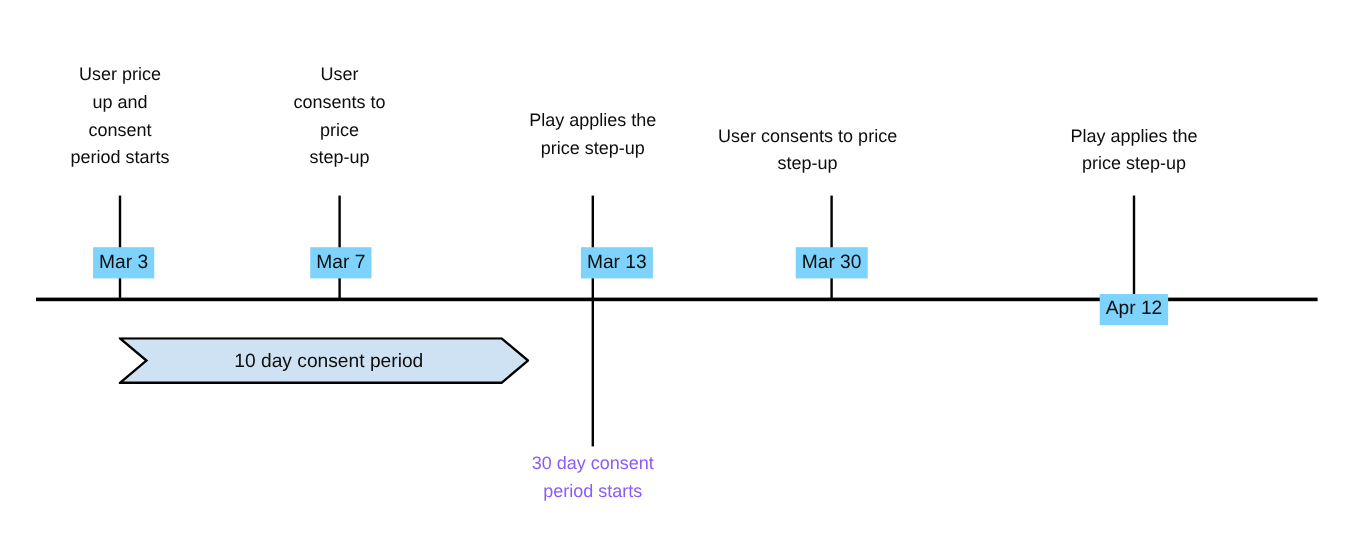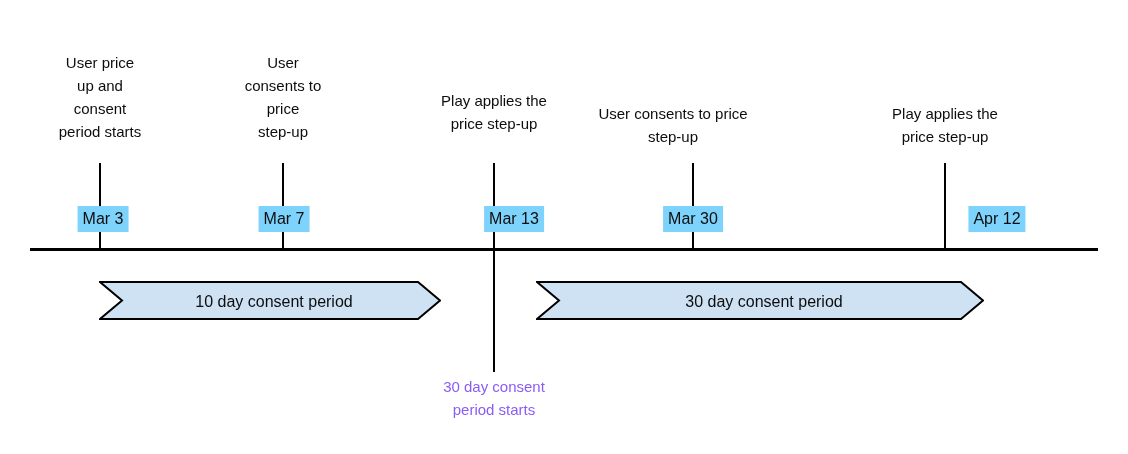--- a/index.html
+++ b/index.html
@@ -65,21 +65,21 @@
     font-size: 16px;
     line-height: 24px;
     padding: 1px 5px;
     white-space: nowrap;
     color: #0d0d0d;
   }
   .dt-1 { left: 103px; }
   .dt-2 { left: 284px; }
   .dt-3 { left: 494px; margin-left: 20px; }
   .dt-4 { left: 693px; }
-  .dt-5 { left: 997px; }
+  .dt-5 { left: 945px; margin-top: 39px; }
 
   
   .ext-line {
     position: absolute;
     left: 493px;
     top: 250px;
     width: 2px;
     height: 122px;
     background: #000000;
   }
@@ -157,23 +157,17 @@
   <div class="date dt-4">Mar 30</div>
   <div class="date dt-5">Apr 12</div>
 
   <div class="banner banner-1">
     <svg width="342" height="39" viewBox="0 0 342 39">
       <polygon class="banner-shape" points="1,1 319,1 341,19.5 319,38 1,38 23,19.5"></polygon>
     </svg>
     <span class="banner-text">10 day consent period</span>
   </div>
 
-  <div class="banner banner-2">
-    <svg width="448" height="39" viewBox="0 0 448 39">
-      <polygon class="banner-shape" points="1,1 425,1 447,19.5 425,38 1,38 23,19.5"></polygon>
-    </svg>
-    <span class="banner-text">30 day consent period</span>
-  </div>
 
   <div class="below-label">30 day consent
 period starts</div>
 
 </div>
 
 </body></html>

